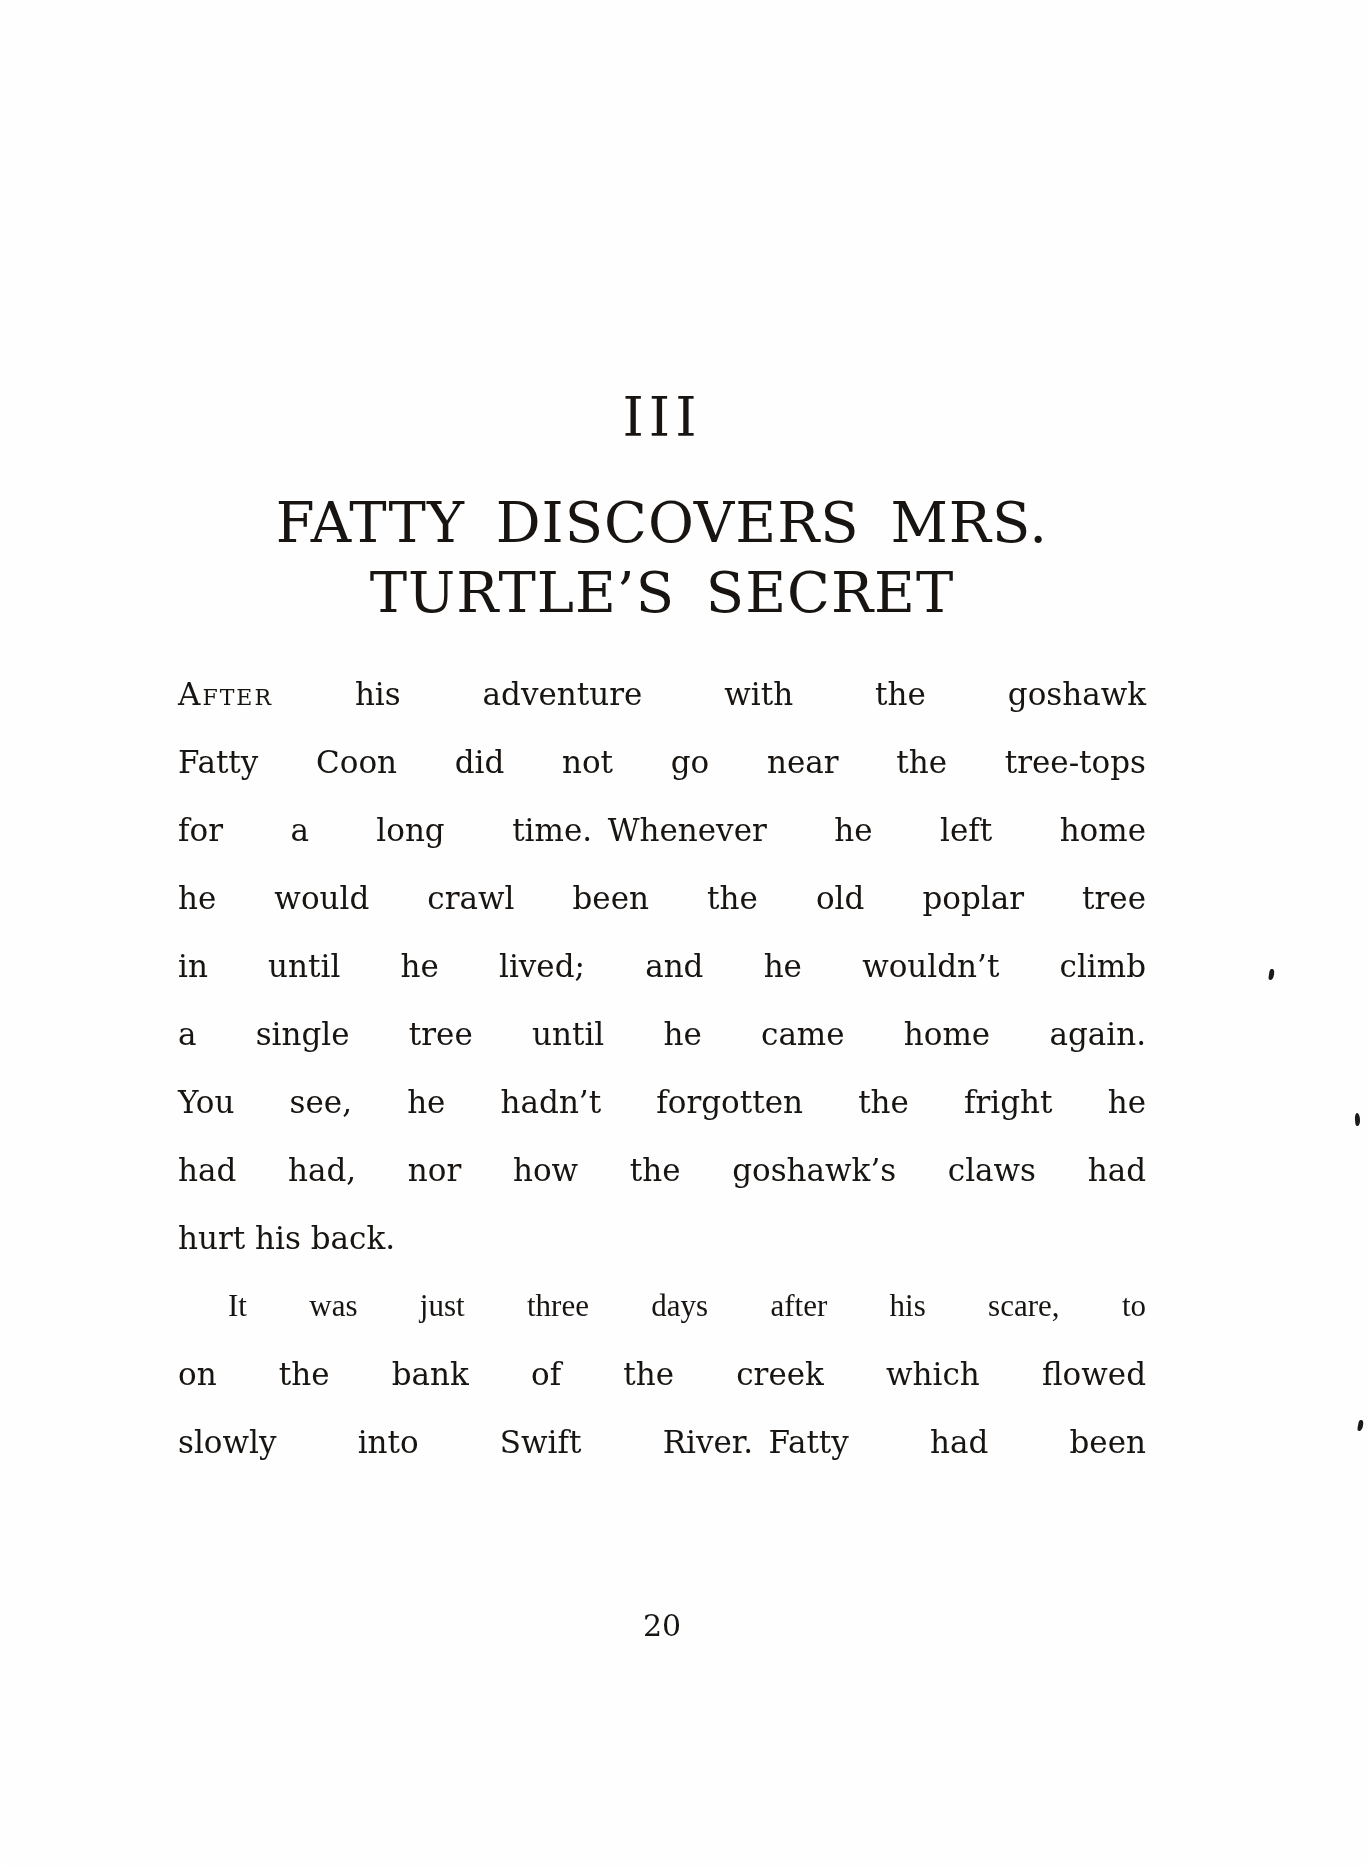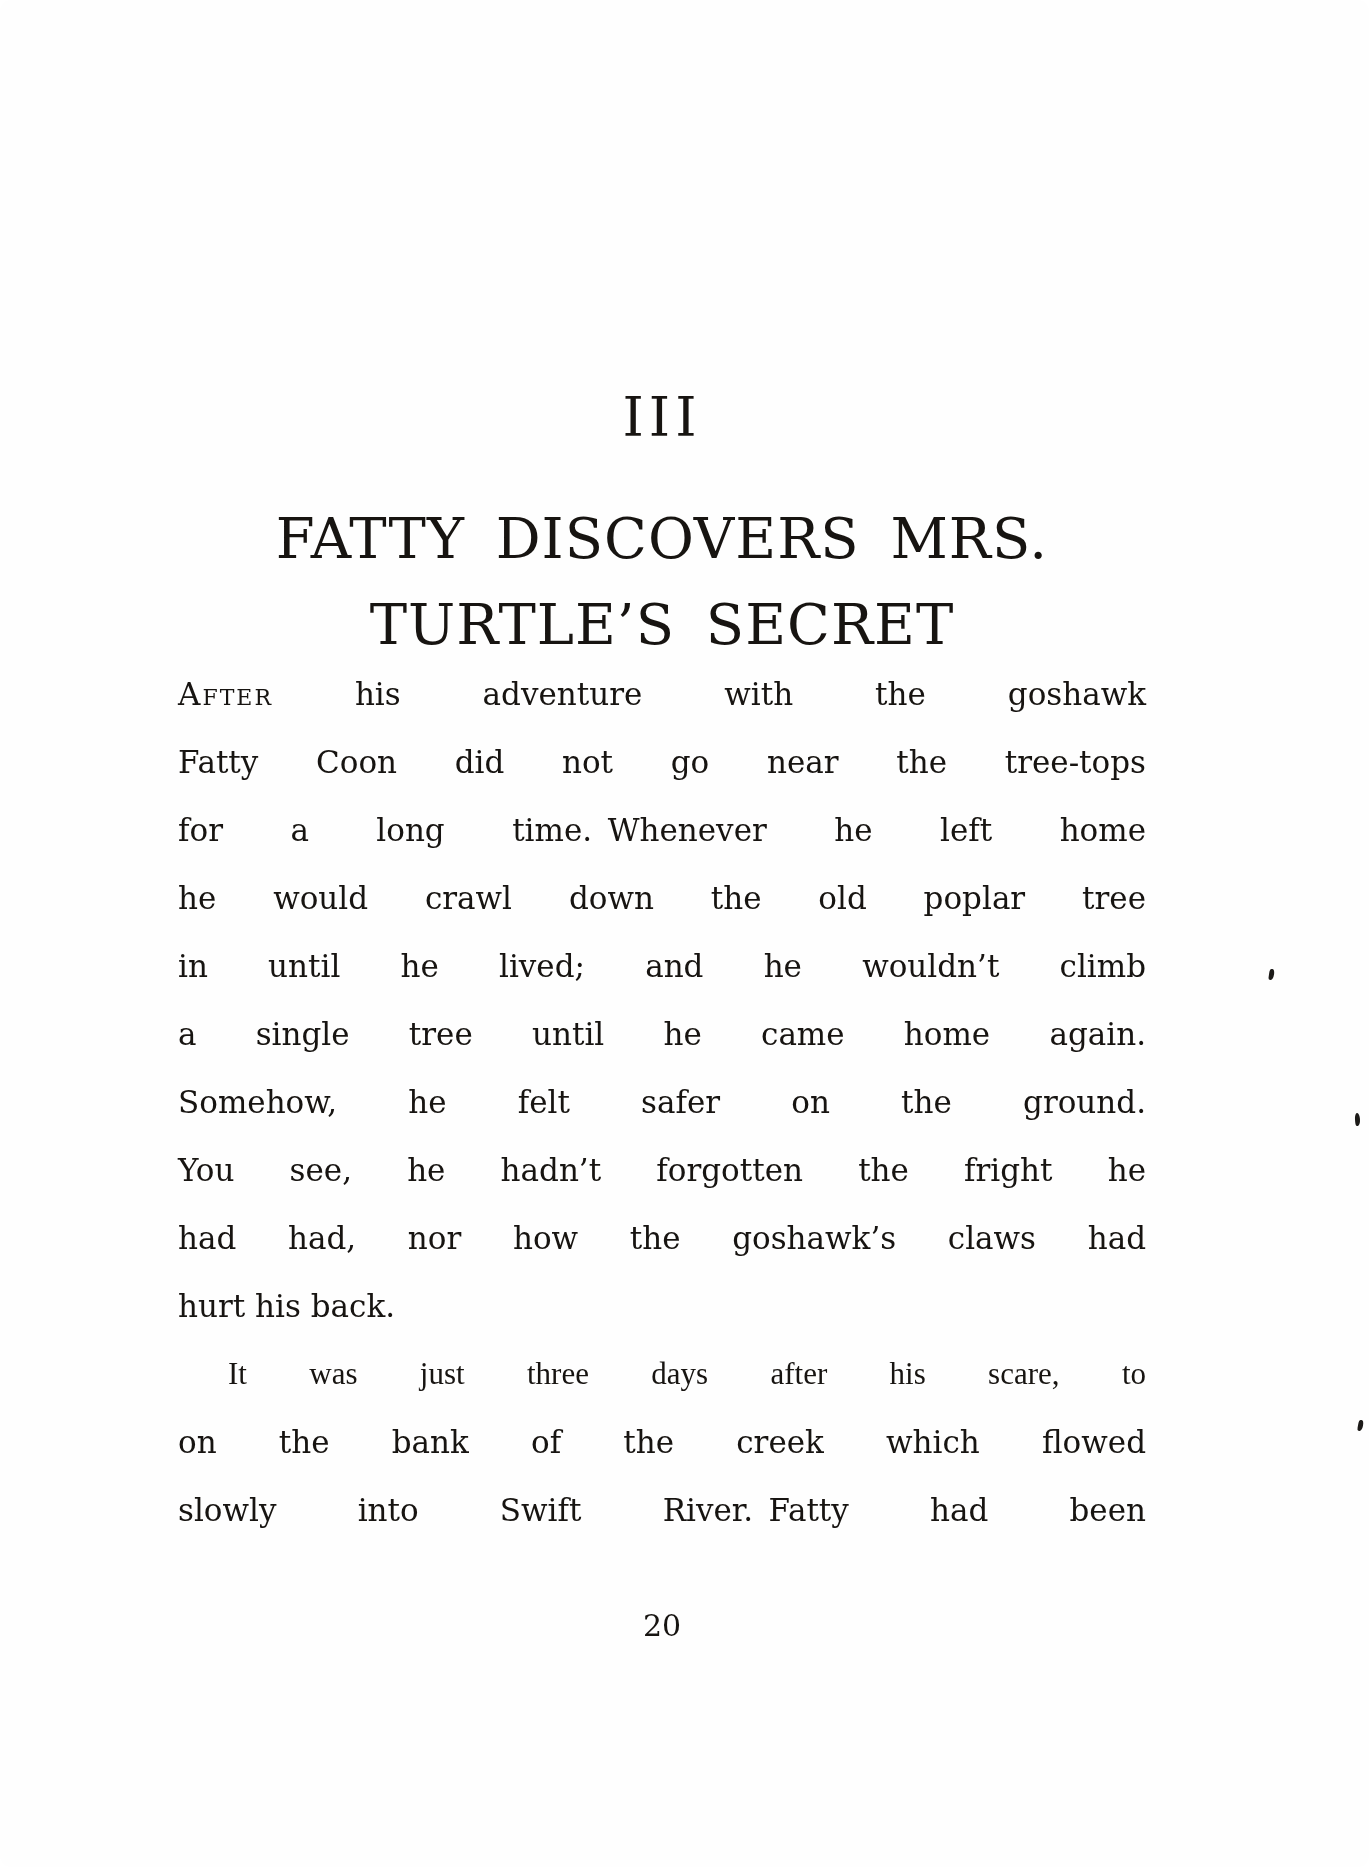--- a/index.html
+++ b/index.html
@@ -35,21 +35,20 @@
     margin: 0;
     font-size: 56px;
     font-weight: normal;
     line-height: 70px;
     letter-spacing: 1px;
     word-spacing: 12px;
     text-align: center;
   }
   .title-line {
     display: block;
-    margin-top: 16px;
   }
   .body-text {
     position: absolute;
     left: 178px;
     width: 968px;
     top: 660px;
     font-size: 31px;
   }
   .line {
     height: 68px;
@@ -120,24 +119,23 @@
     <span class="title-line">FATTY DISCOVERS MRS.</span>
     <span class="title-line">TURTLE’S SECRET</span>
   </h1>
 
   <div class="body-text">
 
     <div class="para">
       <div class="line"><span class="lead">After</span> <span>his adventure with the goshawk</span></div>
       <div class="line">Fatty Coon did not go near the tree-tops</div>
       <div class="line">for a long time. Whenever he left home</div>
-      <div class="line">he would crawl down the old poplar tree</div>
+      <div class="line">he would crawl been the old poplar tree</div>
       <div class="line">in until he lived; and he wouldn’t climb</div>
       <div class="line">a single tree until he came home again.</div>
-      <div class="line">Somehow, he felt safer on the ground.</div>
       <div class="line">You see, he hadn’t forgotten the fright he</div>
       <div class="line">had had, nor how the goshawk’s claws had</div>
       <div class="line last">hurt his back.</div>
     </div>
 
     <div class="para">
       <div class="line indent">It was just three days after his scare, to</div>
       <div class="line">on the bank of the creek which flowed</div>
       <div class="line">slowly into Swift River. Fatty had been</div>
     </div>

